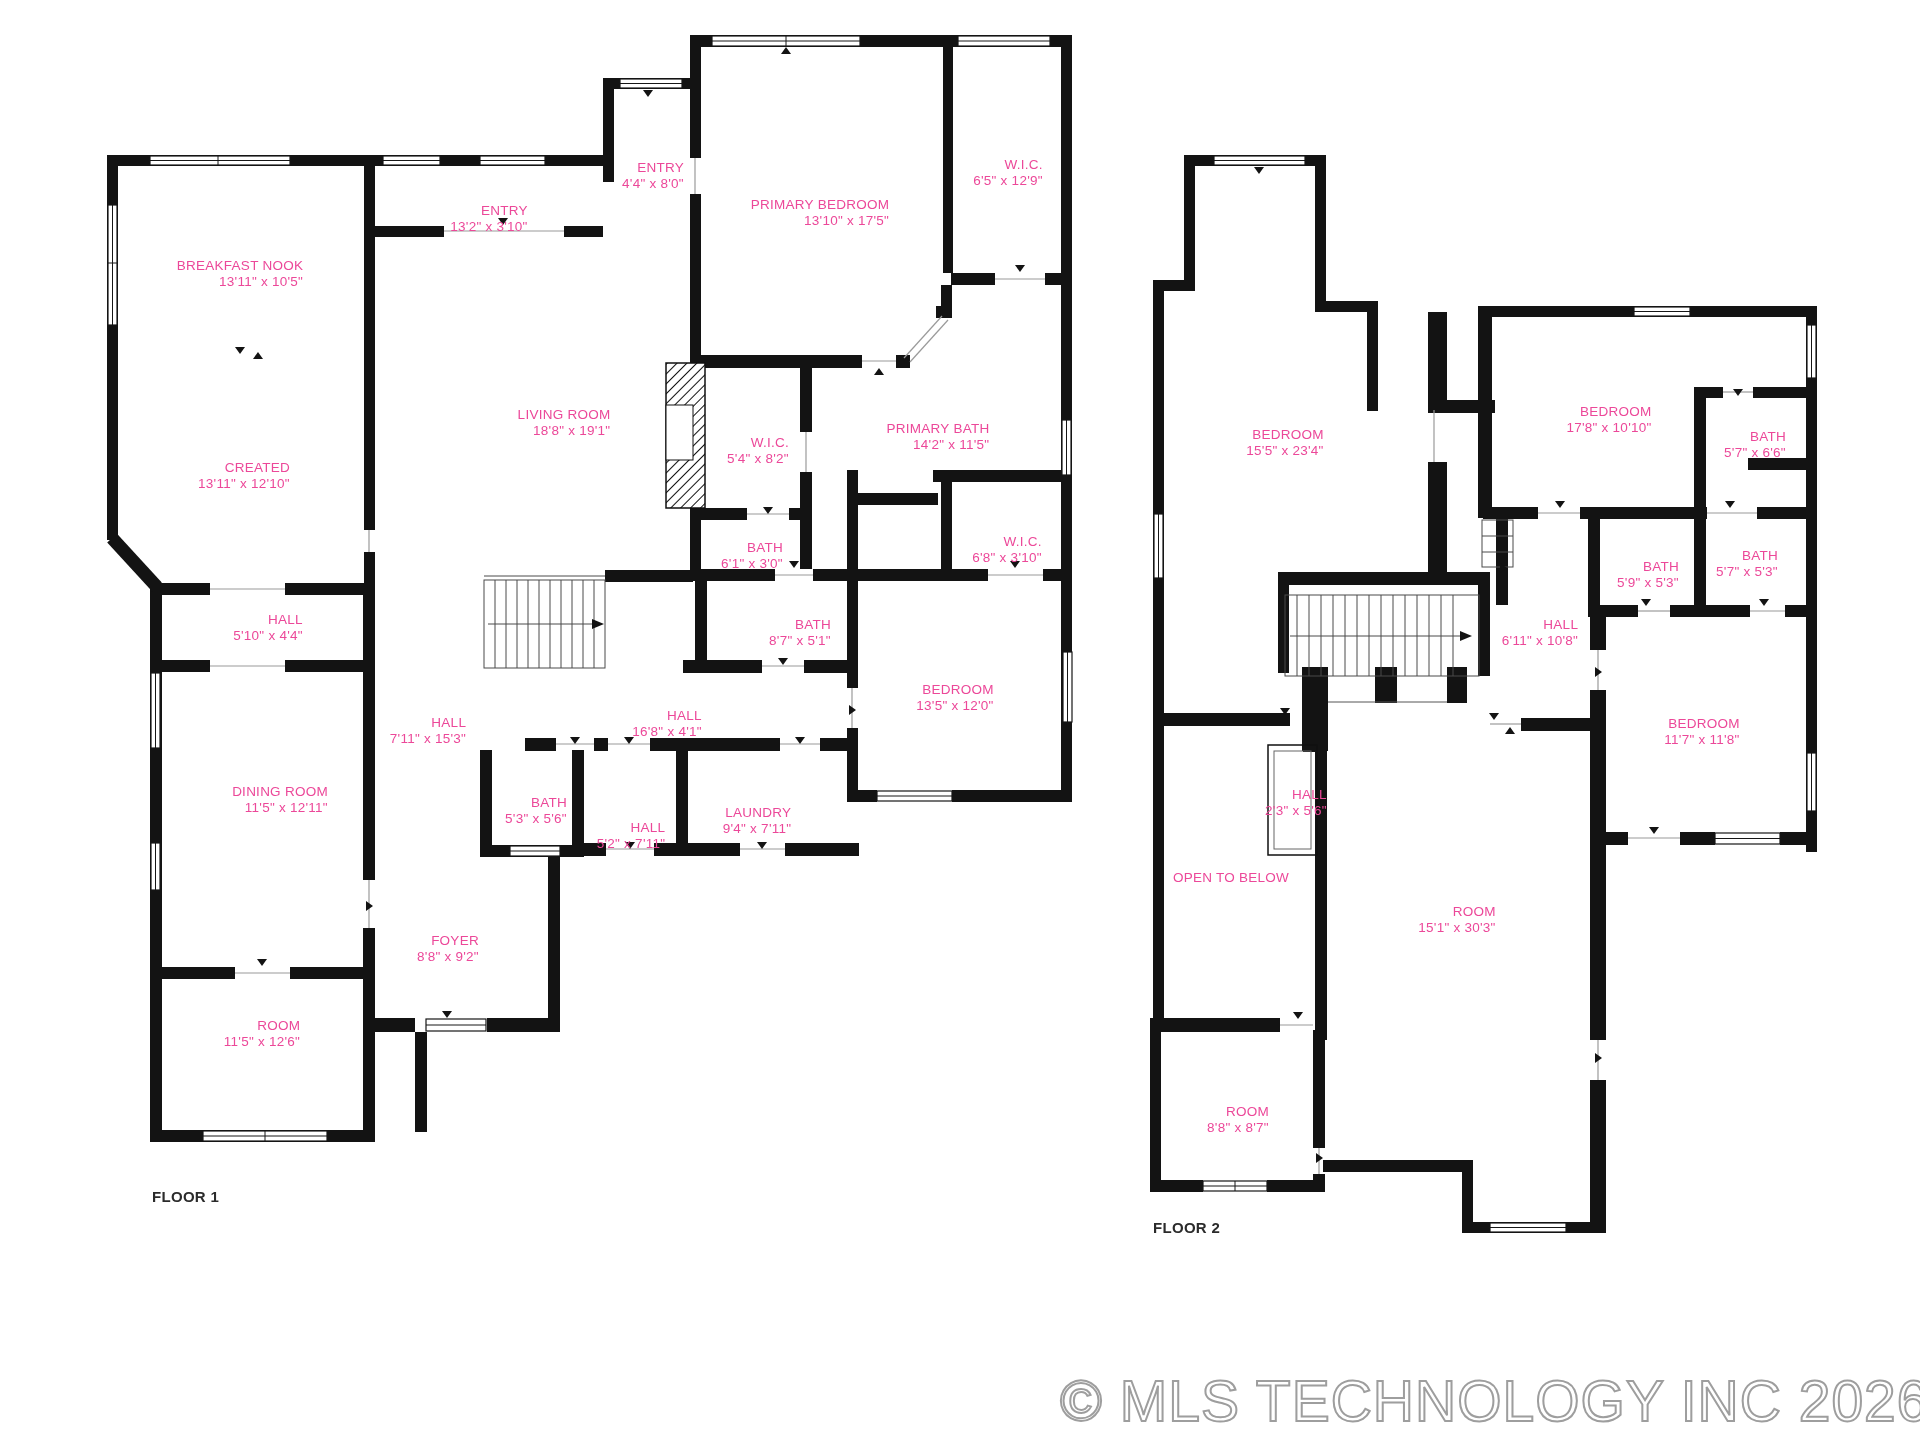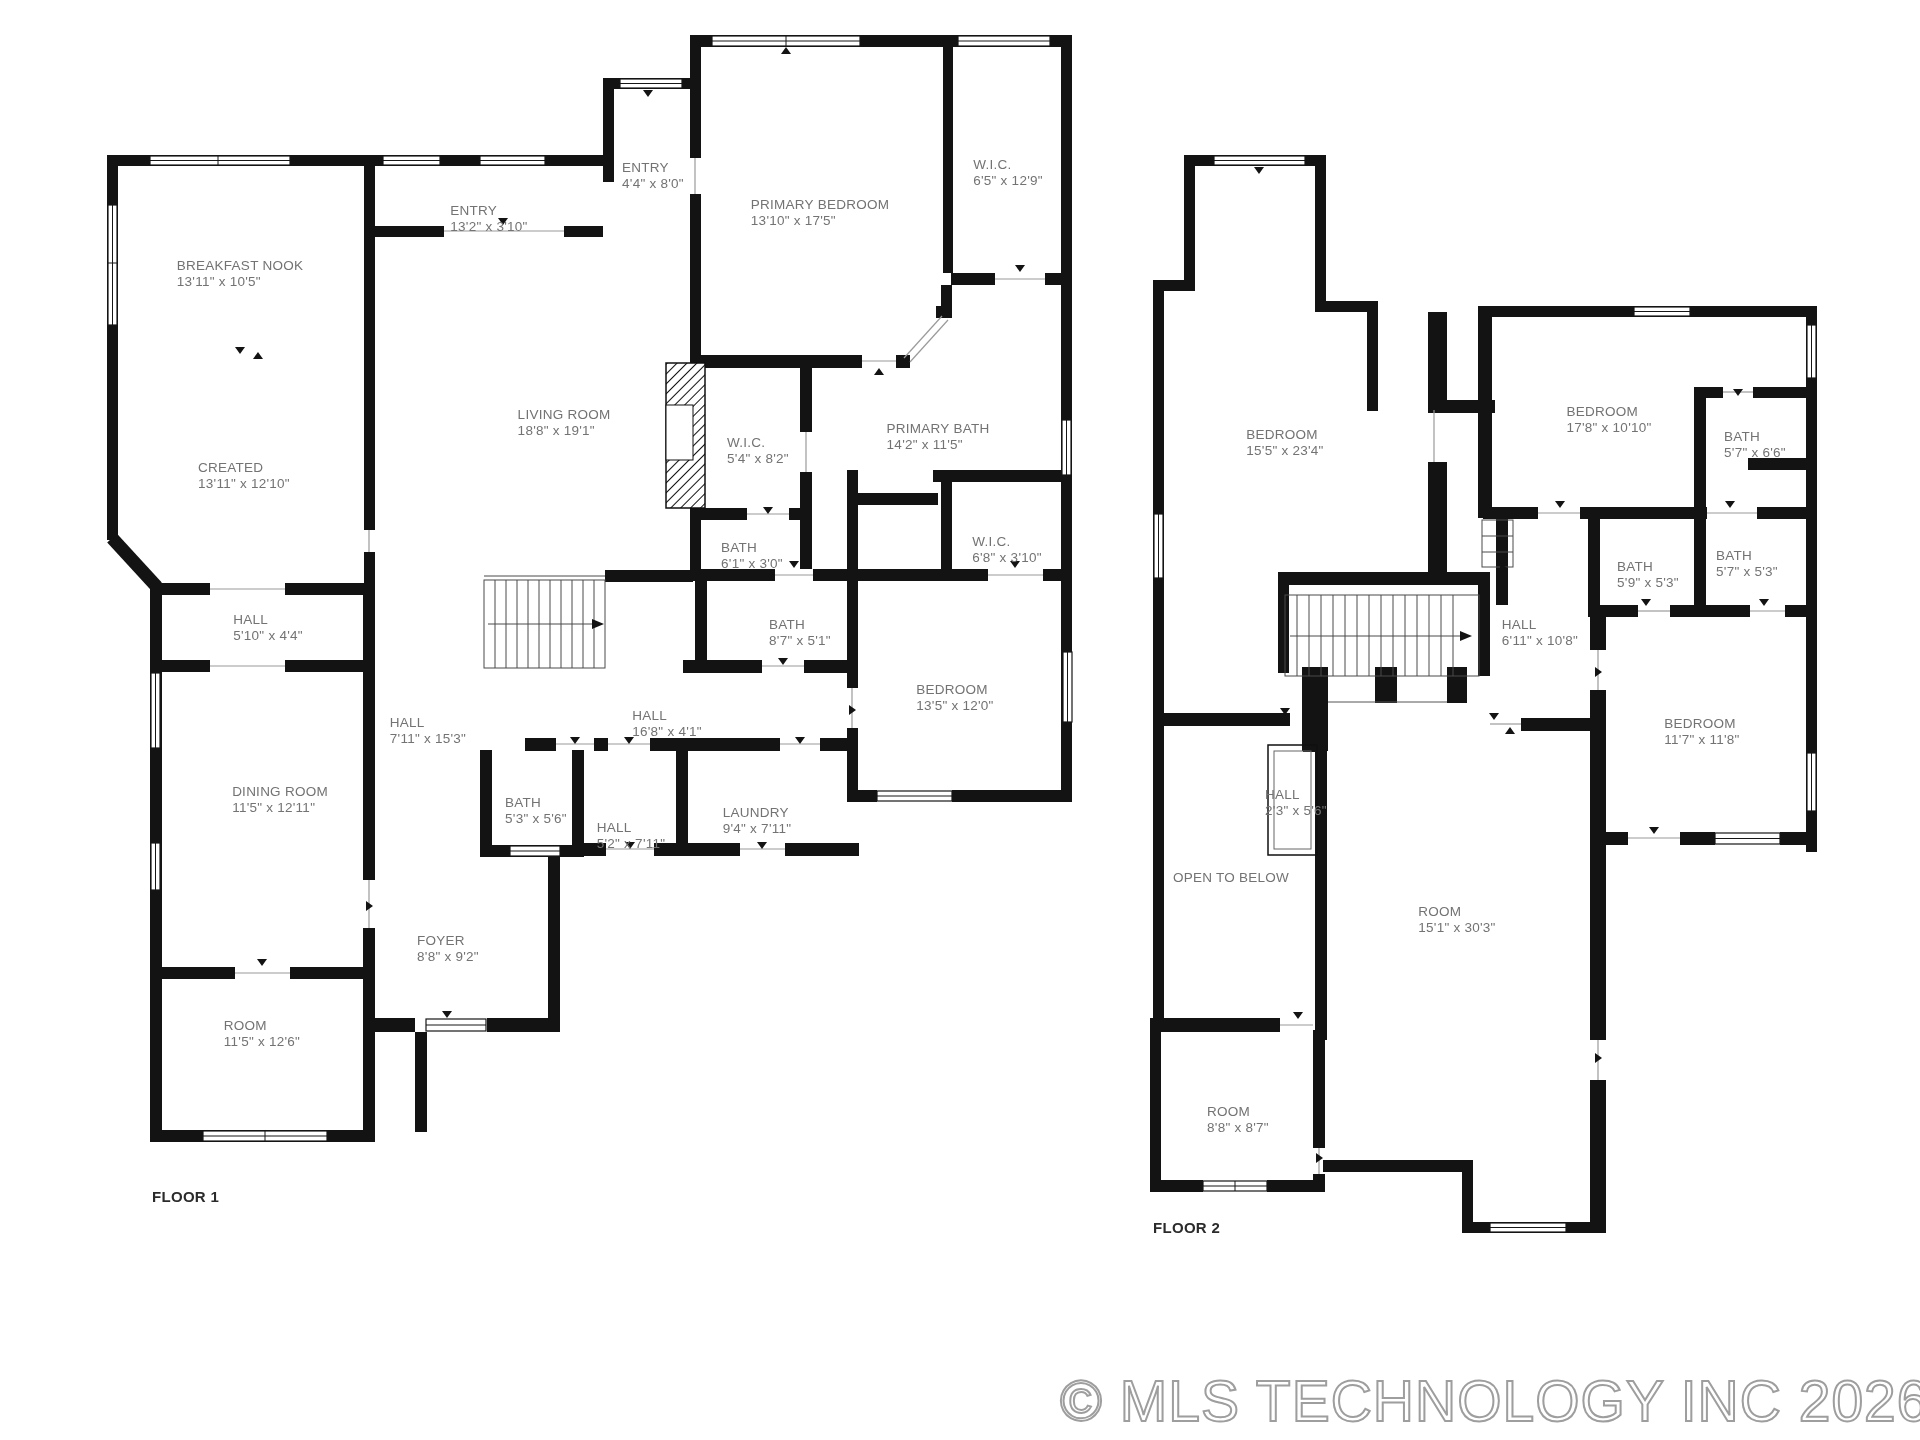--- a/index.html
+++ b/index.html
@@ -7,22 +7,22 @@
           font-family:"Liberation Sans","DejaVu Sans",sans-serif;}
   svg{position:absolute;left:0;top:0;}
   .wall{fill:#131313;}
   .win rect{fill:#ffffff;stroke:#161616;stroke-width:1.2;}
   .win line{stroke:#161616;stroke-width:1;}
   .gap{stroke:#9a9a9a;stroke-width:1.2;}
   .stairs line,.stairs rect,.stairs path{stroke:#4a4a4a;stroke-width:1;fill:none;}
   .stairs .arrowhead{fill:#131313;stroke:none;}
   .mk{fill:#131313;}
   .thin{stroke:#555;stroke-width:1;fill:none;}
-  .rlabel{position:absolute;transform:translate(-50%,-50%);text-align:left;
-          white-space:nowrap;font-size:13.5px;line-height:15.5px;color:#737373;letter-spacing:.25px;}
+  .rlabel{position:absolute;transform:translate(-50%,-50%);text-align:right;
+          white-space:nowrap;font-size:13.5px;line-height:15.5px;color:#ec4899;letter-spacing:.25px;}
   .flabel{position:absolute;font-size:15px;color:#2b2b2b;letter-spacing:.3px;white-space:nowrap;font-weight:bold;}
   .disclaimer{position:absolute;left:455px;top:1383px;font-size:14.5px;color:#b3b3b3;
               letter-spacing:.2px;white-space:nowrap;}
   .copyright{position:absolute;left:1060px;top:1368px;font-size:57px;color:#fff;
              -webkit-text-stroke:2px #9e9e9e;letter-spacing:1px;white-space:nowrap;}
 </style>
 </head>
 <body>
 
 <div class="canvas">

